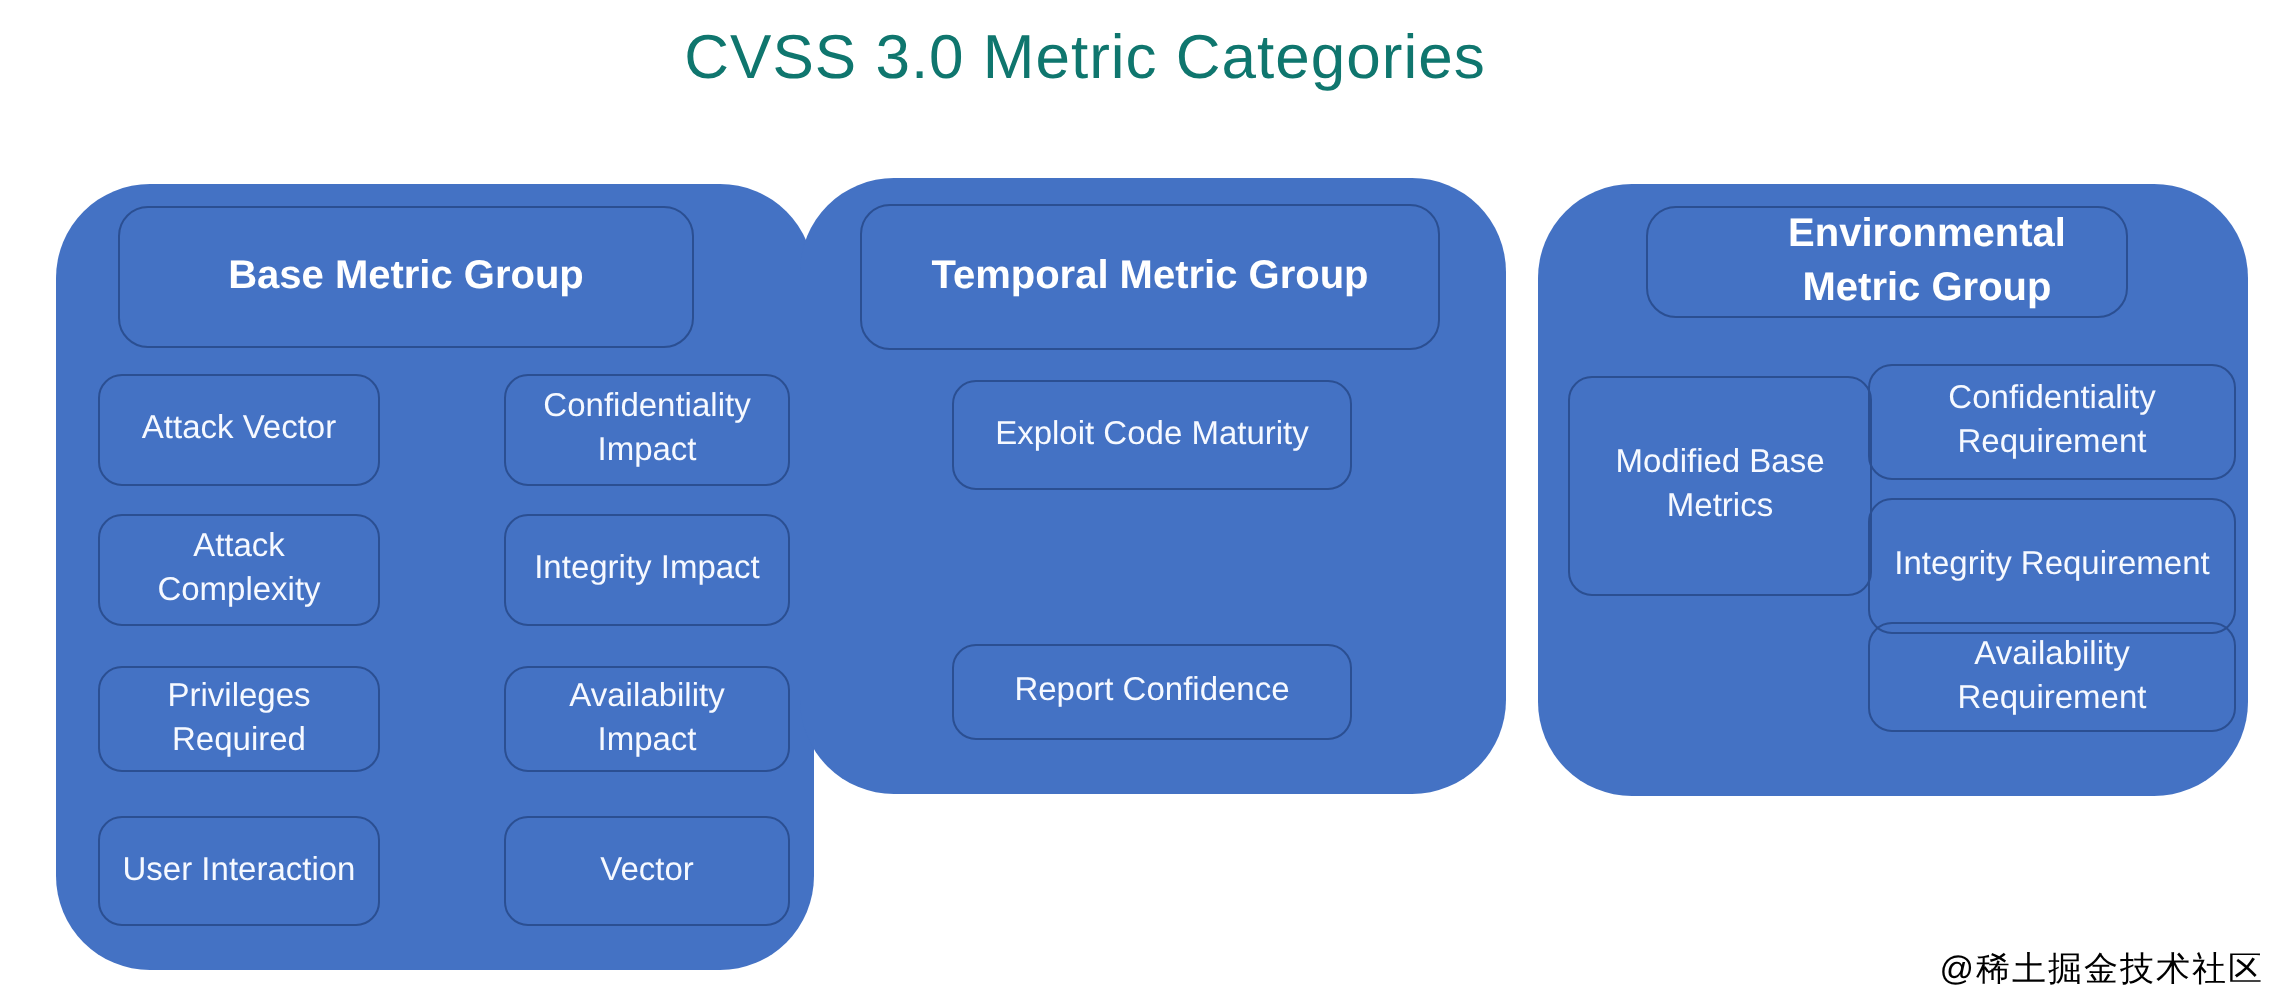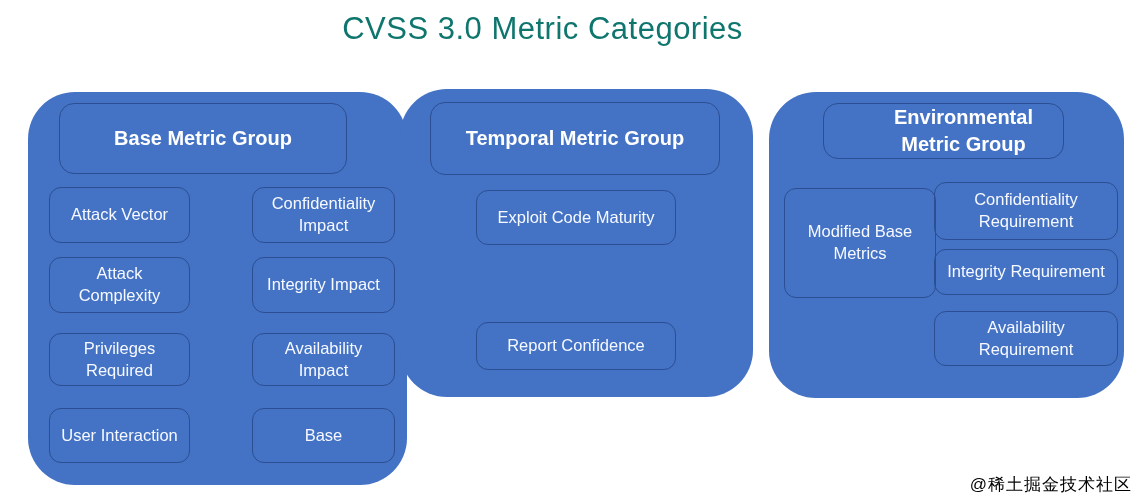--- a/index.html
+++ b/index.html
@@ -63,21 +63,21 @@
   .t-box { left: 76px; width: 200px; }
   .t-r1 { top: 101px; height: 55px; }
   .t-r2 { top: 171px; height: 48px; }
   .t-r3 { top: 233px; height: 48px; }
   
   #env      { left: 769px; top: 92px; width: 355px; height: 306px; }
   #env-head { left: 54px;  top: 11px; width: 241px; height: 56px; padding-left: 40px; }
   #env-modified { left: 15px; top: 96px; width: 152px; height: 110px; }
   .e-box { left: 165px; width: 184px; }
   .e-r1 { top: 90px;  height: 58px; }
-  .e-r2 { top: 157px; height: 46px; }
+  .e-r2 { top: 157px; height: 68px; }
   .e-r3 { top: 219px; height: 55px; }
   .watermark {
     position: absolute;
     right: 4px; bottom: 7px;
     font-size: 17px;
     color: #000000;
     letter-spacing: 1px;
   }
 </style>
 </head>
@@ -87,21 +87,21 @@
 
 <div class="group" id="base">
   <div class="gbox ghead" id="base-head">Base Metric Group</div>
   <div class="gbox gitem b-c1 b-r1">Attack Vector</div>
   <div class="gbox gitem b-c2 b-r1">Confidentiality Impact</div>
   <div class="gbox gitem b-c1 b-r2">Attack Complexity</div>
   <div class="gbox gitem b-c2 b-r2">Integrity Impact</div>
   <div class="gbox gitem b-c1 b-r3">Privileges Required</div>
   <div class="gbox gitem b-c2 b-r3">Availability Impact</div>
   <div class="gbox gitem b-c1 b-r4">User Interaction</div>
-  <div class="gbox gitem b-c2 b-r4">Base</div>
+  <div class="gbox gitem b-c2 b-r4">Vector</div>
 </div>
 
 <div class="group" id="temporal">
   <div class="gbox ghead" id="temporal-head">Temporal Metric Group</div>
   <div class="gbox gitem t-box t-r1">Exploit Code Maturity</div>
   <div class="gbox gitem t-box t-r3">Report Confidence</div>
 </div>
 
 <div class="group" id="env">
   <div class="gbox ghead" id="env-head">

